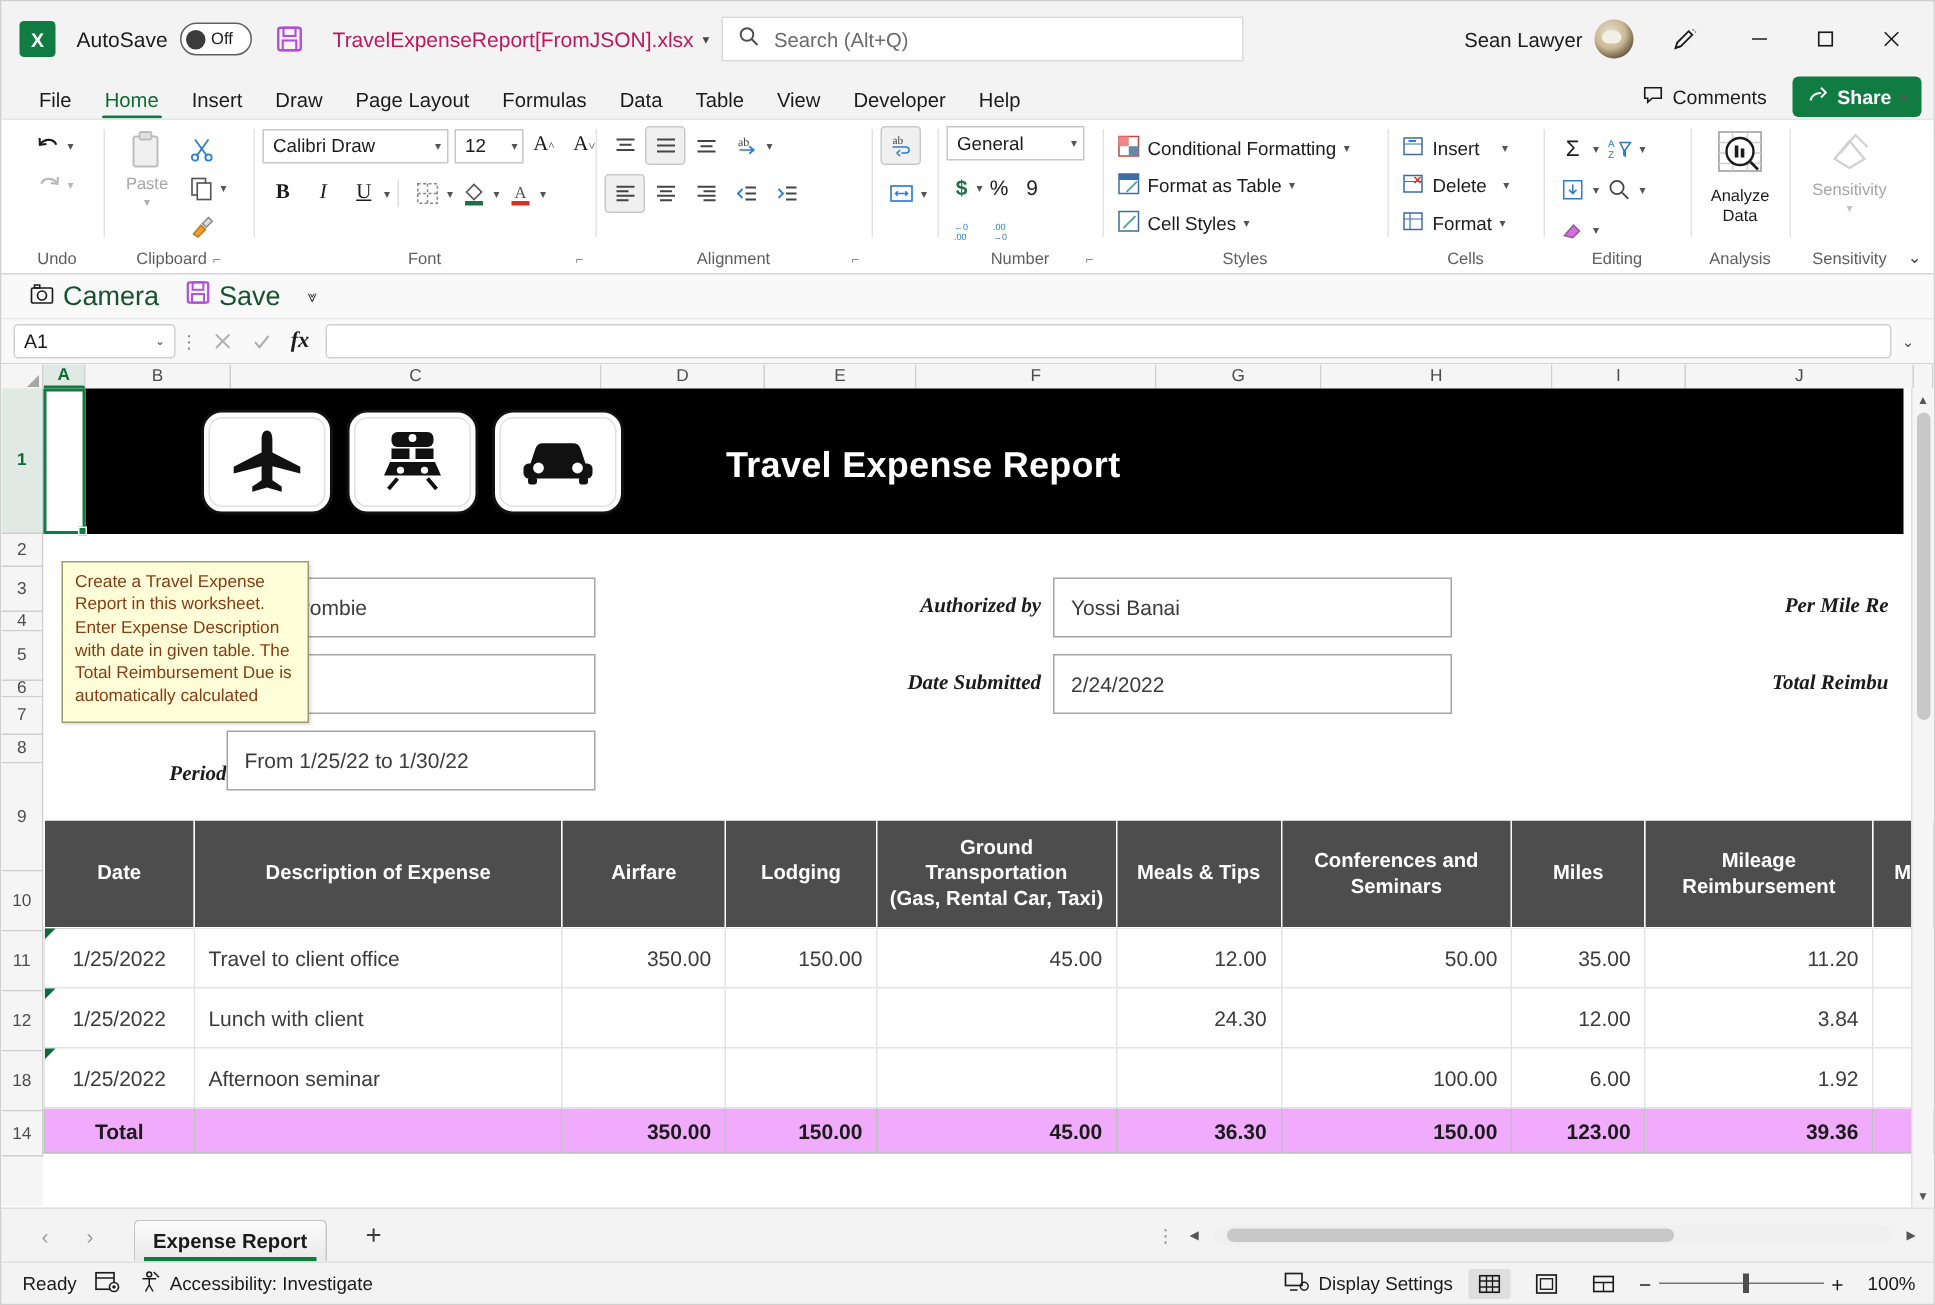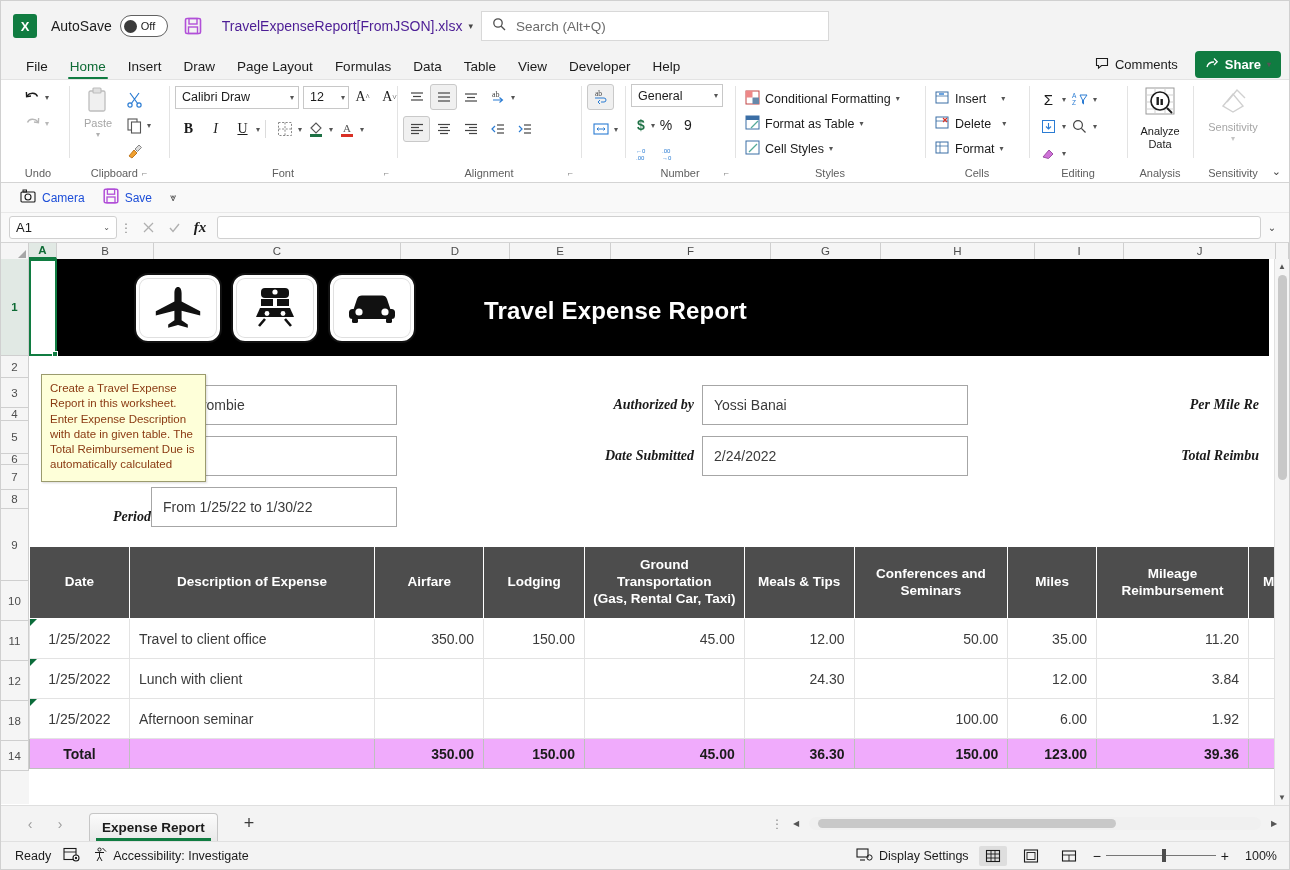--- a/index.html
+++ b/index.html
@@ -51,21 +51,21 @@
   .toggle .knob {
     width: 13px; height: 13px; border-radius: 50%;
     background: #3b3b3b;
   }
   .toggle .off-txt { font-size: 11px; color: #1b1b1b; margin-left: 4px; }
   .save-icon-tb {
     width: 22px; height: 22px; margin: 0 10px 0 10px;
     display:flex; align-items:center; justify-content:center;
   }
   .filename {
-    font-size: 14px; color: #4c1d95; margin-left: 8px;
+    font-size: 14px; color: #be185d; margin-left: 8px;
   }
   .caret-sm { font-size: 9px; color: #444; margin-left: 6px; }
   .searchbox {
     position: absolute; left: 480px; top: 10px;
     width: 348px; height: 30px;
     background: #fff; border: 1px solid #d8d8d8;
     border-radius: 0;
     display: flex; align-items: center;
     padding: 0 10px;
   }
@@ -214,21 +214,21 @@
   
   .qat {
     height: 30px; min-height: 30px;
     background: #f9f9f9;
     display: flex; align-items: center;
     padding-left: 12px; gap: 4px;
     border-bottom: 1px solid #e8e8e8;
   }
   .qat-item {
     display: flex; align-items: center; gap: 6px;
-    font-size: 12px; color: #1d4ed8;
+    font-size: 18px; color: #14532d;
     padding: 3px 7px; border-radius: 3px;
   }
 
   
   .formulabar {
     height: 30px; min-height: 30px;
     background: #f9f9f9;
     display: flex; align-items: center;
     padding: 0 6px 0 8px; gap: 0px;
     border-bottom: 1px solid #d4d4d4;
@@ -471,20 +471,47 @@
     <div class="searchbox">
       <span class="sicon">
         <svg width="14" height="14" viewBox="0 0 14 14">
             <circle cx="6" cy="6" r="4.2" fill="none" stroke="#4d4d4d" stroke-width="1.3"></circle>
             <line x1="9.2" y1="9.2" x2="13" y2="13" stroke="#4d4d4d" stroke-width="1.3"></line>
           </svg>
       </span>
       <span class="sph">Search (Alt+Q)</span>
     </div>
 
+    <div class="tb-right">
+      <div class="user-name">Sean Lawyer</div>
+      <div class="avatar"></div>
+      <div class="pen-btn">
+        <svg width="18" height="18" viewBox="0 0 18 18">
+            <path d="M3 15 L4.2 11.4 L11.8 3.8 L14.2 6.2 L6.6 13.8 Z" fill="none" stroke="#1b1b1b" stroke-width="1.2"></path>
+            <line x1="3" y1="15" x2="6.6" y2="13.8" stroke="#1b1b1b" stroke-width="1.1"></line>
+            <path d="M14.5 2.5 l.8 .8 M16 4 l.6 .6" stroke="#2b7cd3" stroke-width="1"></path>
+          </svg>
+      </div>
+      <div class="win-btn">
+        <svg width="12" height="12" viewBox="0 0 12 12">
+            <line x1="1" y1="6" x2="11" y2="6" stroke="#1b1b1b" stroke-width="1.1"></line>
+          </svg>
+      </div>
+      <div class="win-btn">
+        <svg width="12" height="12" viewBox="0 0 12 12">
+            <rect x="1.5" y="1.5" width="9" height="9" fill="none" stroke="#1b1b1b" stroke-width="1.1"></rect>
+          </svg>
+      </div>
+      <div class="win-btn">
+        <svg width="12" height="12" viewBox="0 0 12 12">
+            <line x1="1.5" y1="1.5" x2="10.5" y2="10.5" stroke="#1b1b1b" stroke-width="1.1"></line>
+            <line x1="10.5" y1="1.5" x2="1.5" y2="10.5" stroke="#1b1b1b" stroke-width="1.1"></line>
+          </svg>
+      </div>
+    </div>
   </div>
 
   <div class="tabstrip">
     <div class="tab">File</div>
     <div class="tab active">Home</div>
     <div class="tab">Insert</div>
     <div class="tab">Draw</div>
     <div class="tab">Page Layout</div>
     <div class="tab">Formulas</div>
     <div class="tab">Data</div>

